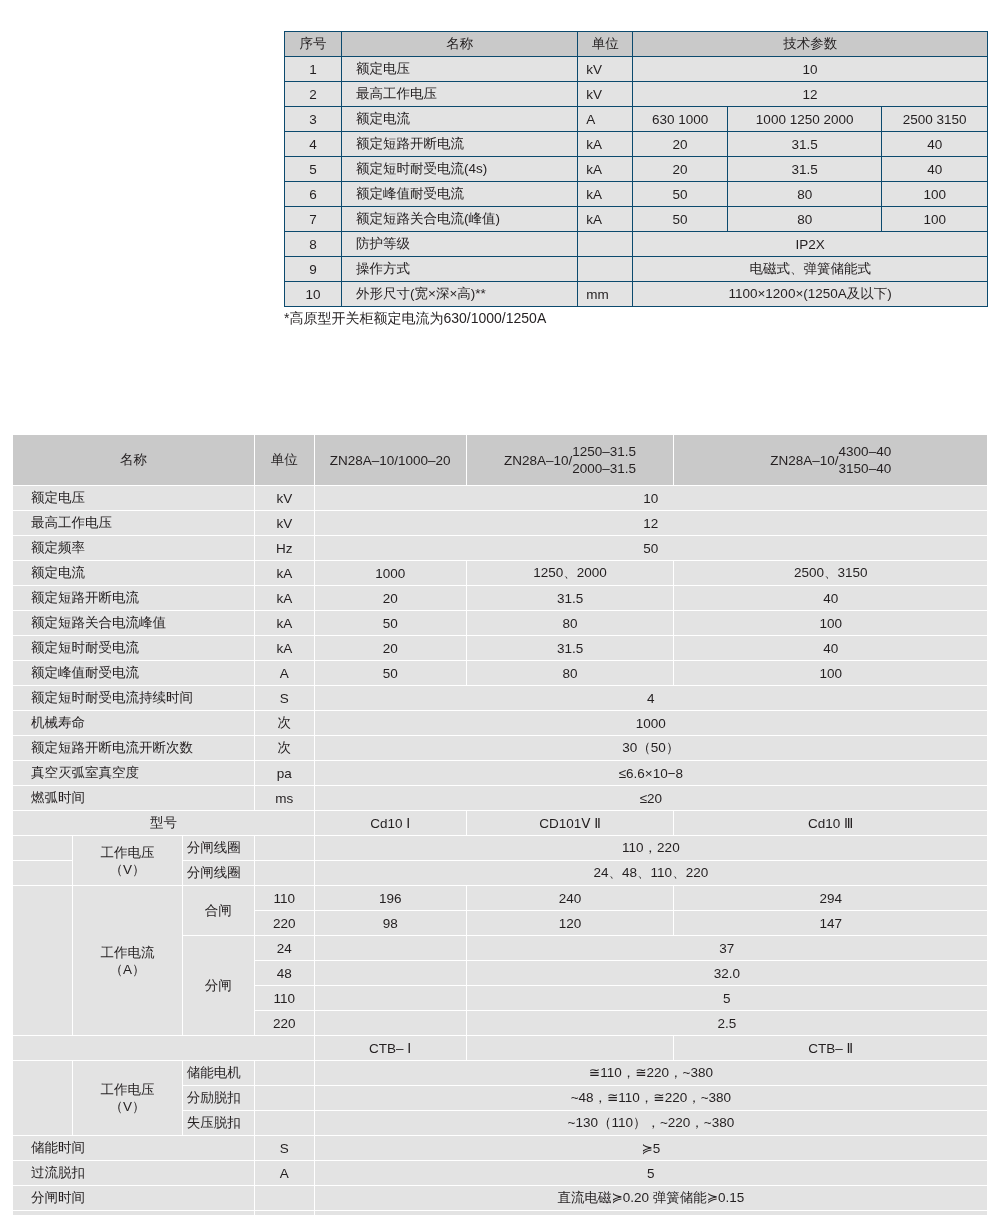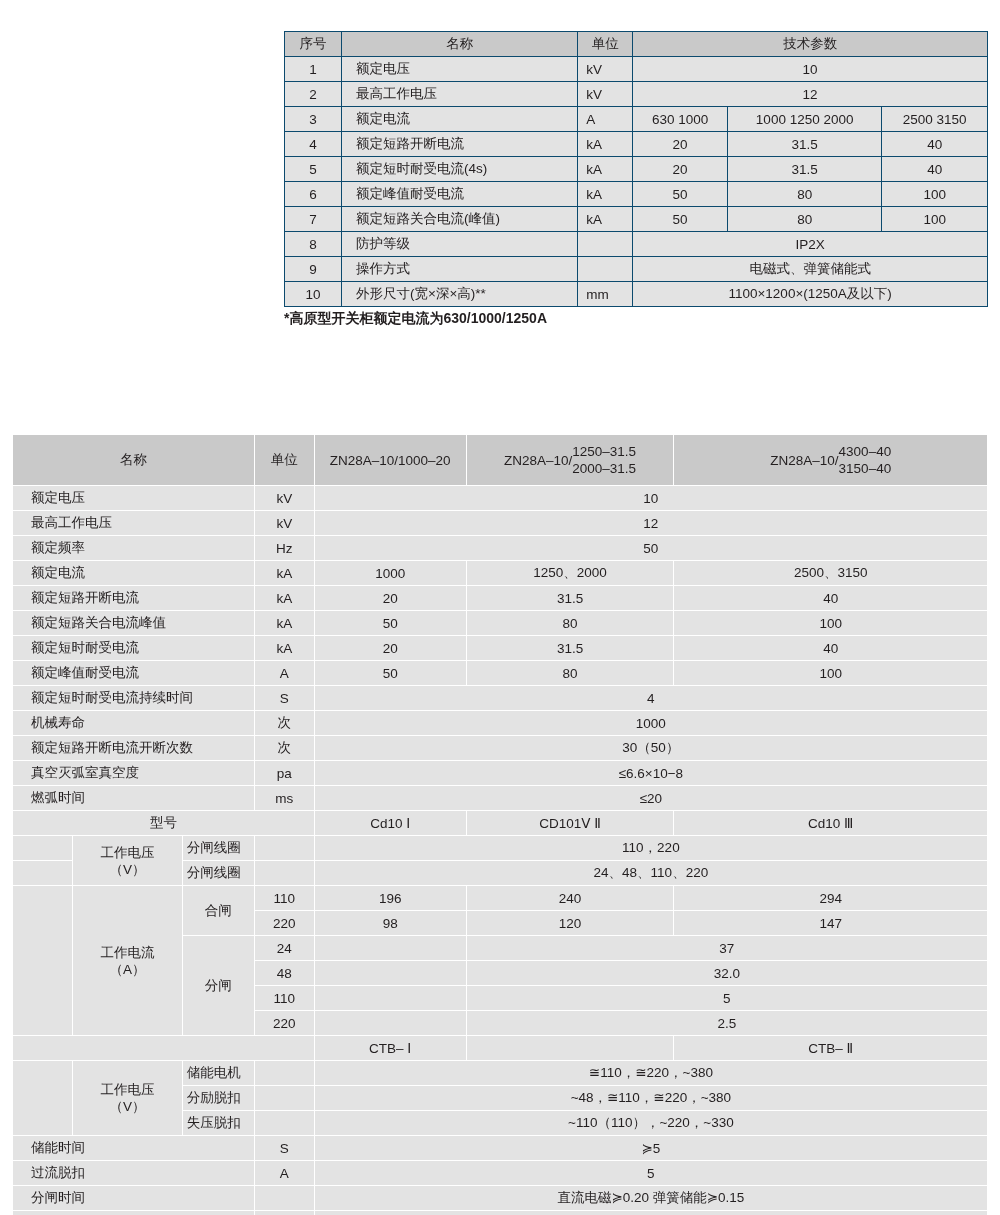--- a/index.html
+++ b/index.html
@@ -53,21 +53,20 @@
   table.t1 td.no {
     width: 48px;
   }
 
   .notes {
     position: absolute;
     left: 284px;
     top: 306px;
     font-size: 14px;
     line-height: 25px;
-    font-weight: bold;
   }
 
   
   #table2-wrap {
     position: absolute;
     left: 12px;
     top: 434px;
     width: 976px;
   }
   table.t2 {
@@ -393,21 +392,21 @@
         <td colspan="4">≅110，≅220，~380</td>
       </tr>
       <tr>
         <td class="sub">分励脱扣</td>
         <td class="blank"></td>
         <td colspan="4">~48，≅110，≅220，~380</td>
       </tr>
       <tr>
         <td class="sub">失压脱扣</td>
         <td class="blank"></td>
-        <td colspan="4">~110（110），~220，~330</td>
+        <td colspan="4">~130（110），~220，~380</td>
       </tr>
 
       <tr>
         <td class="name" colspan="3">储能时间</td>
         <td>S</td>
         <td colspan="4">≽5</td>
       </tr>
       <tr>
         <td class="name" colspan="3">过流脱扣</td>
         <td>A</td>

